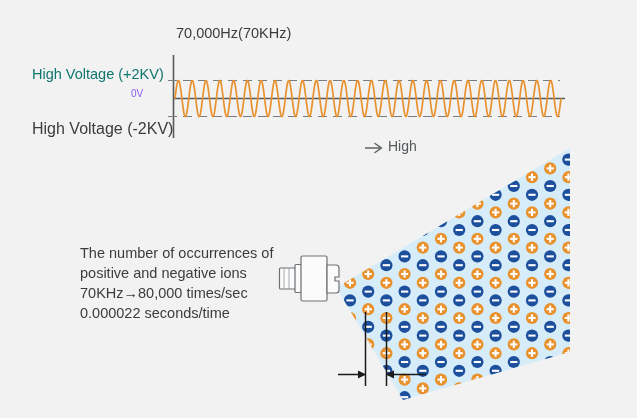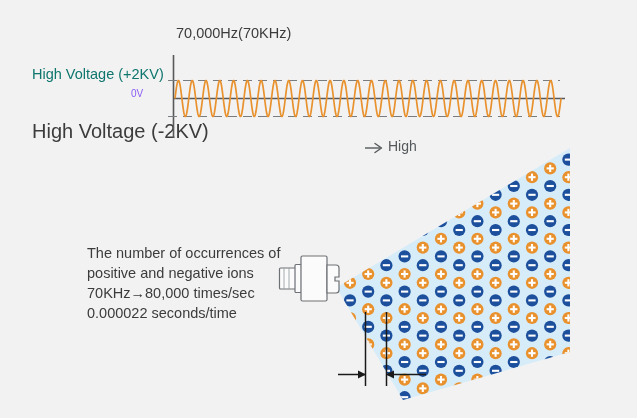--- a/index.html
+++ b/index.html
@@ -37,21 +37,21 @@
     margin-top: 15px;
   }
   #label-zero {
     left: 131px; top: 88px;
     font-size: 10px;
     color: #8b5cf6;
     white-space: nowrap;
   }
   #label-neg {
     left: 32px; top: 120px;
-    font-size: 20px;
+    font-size: 16px;
     color: #3c3c3c;
     white-space: nowrap;
   }
   #time-label {
     left: 388px; top: 138px;
     font-size: 14px;
     color: #55595c;
     white-space: nowrap;
   }
   #time-arrow {
@@ -60,21 +60,21 @@
   #wave-svg { left: 0; top: 0; }
 
   
   #desc-block {
     left: 80px; top: 243px;
     font-size: 14.5px;
     line-height: 20px;
     color: #3c3c3c;
     white-space: nowrap;
   }
-  #desc-block div { white-space: nowrap; margin-left: 7px; }
+  #desc-block div { white-space: nowrap; }
 
   #nozzle-svg { left: 278px; top: 252px; }
   #cone-svg   { left: 0;   top: 0; }
   #dim-svg    { left: 0;   top: 0; }
 </style>
 </head>
 <body>
 
 <div id="stage">
 

